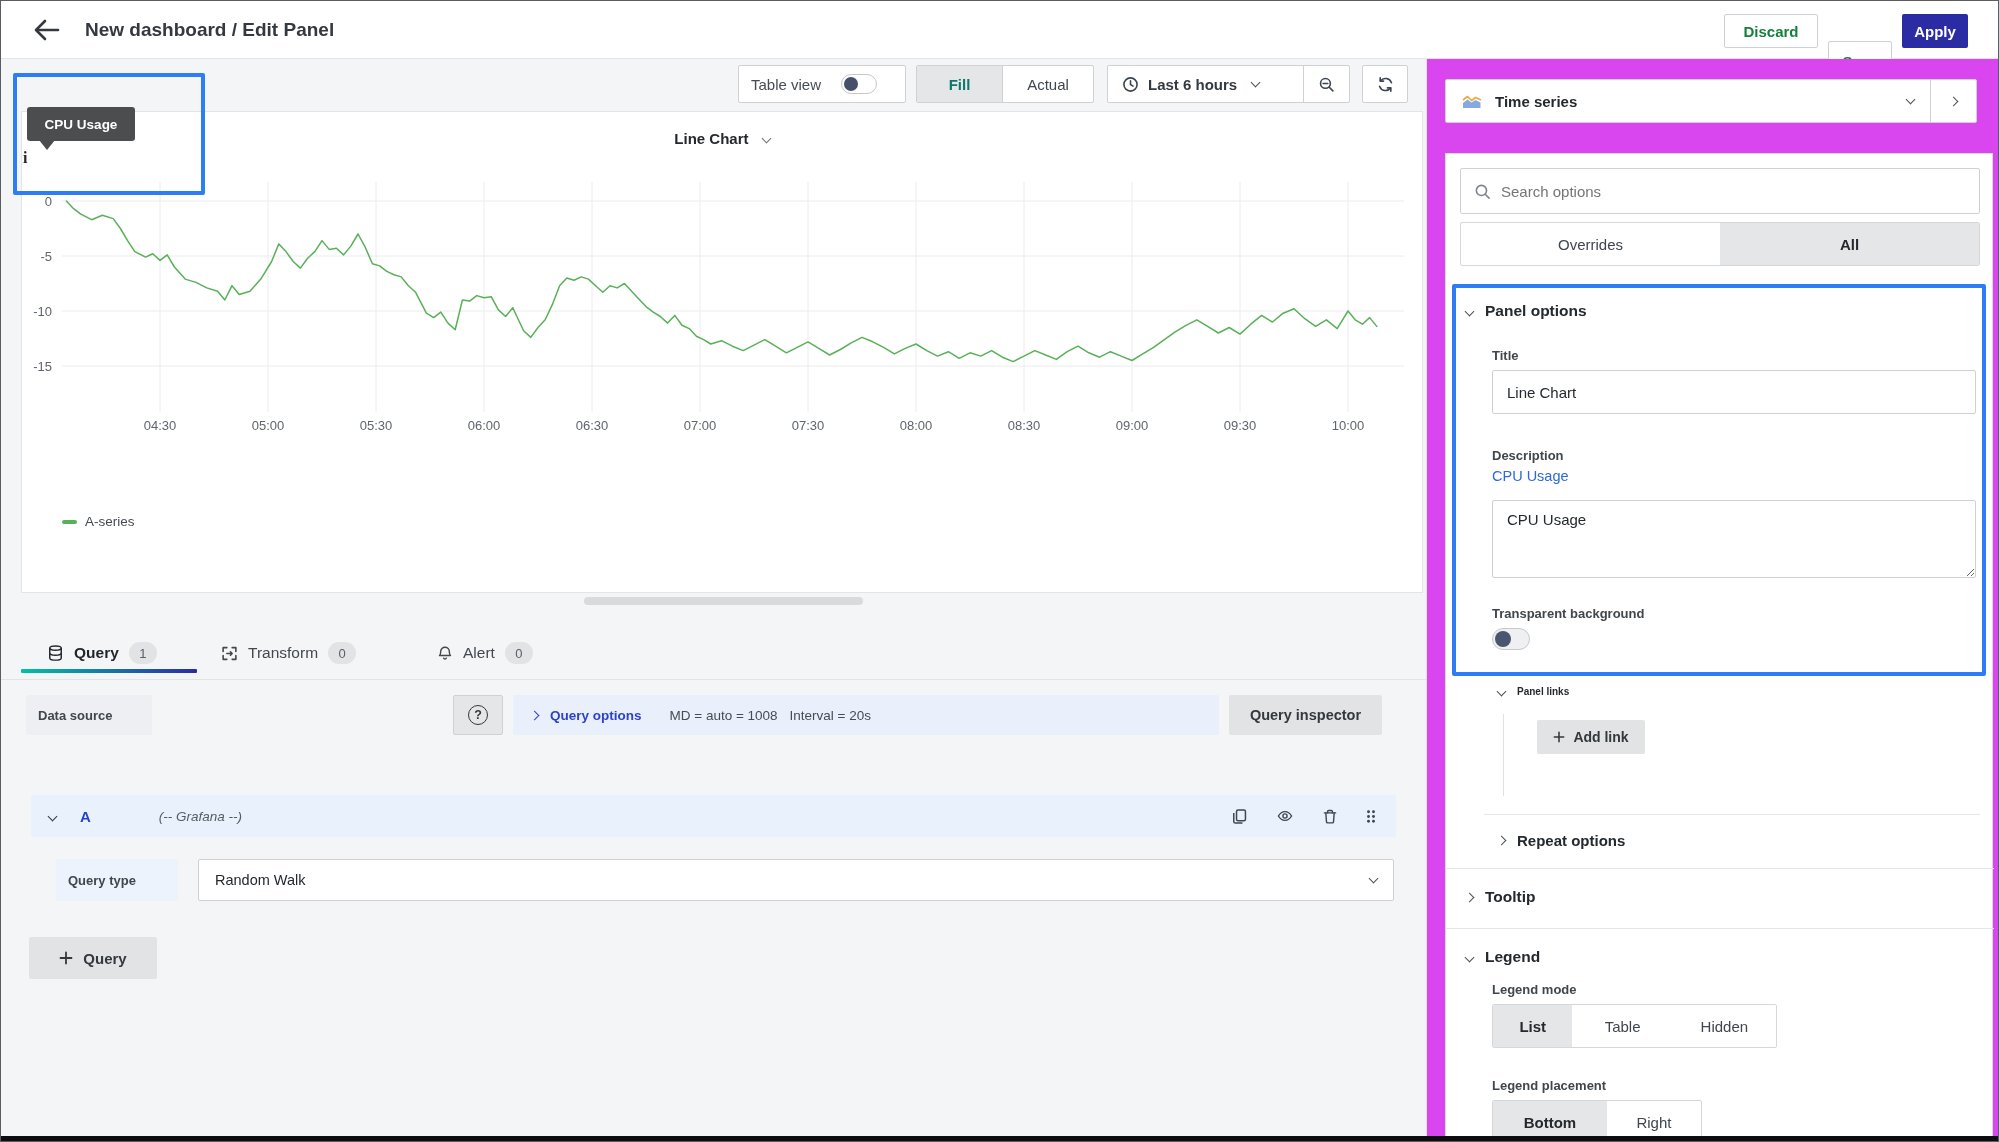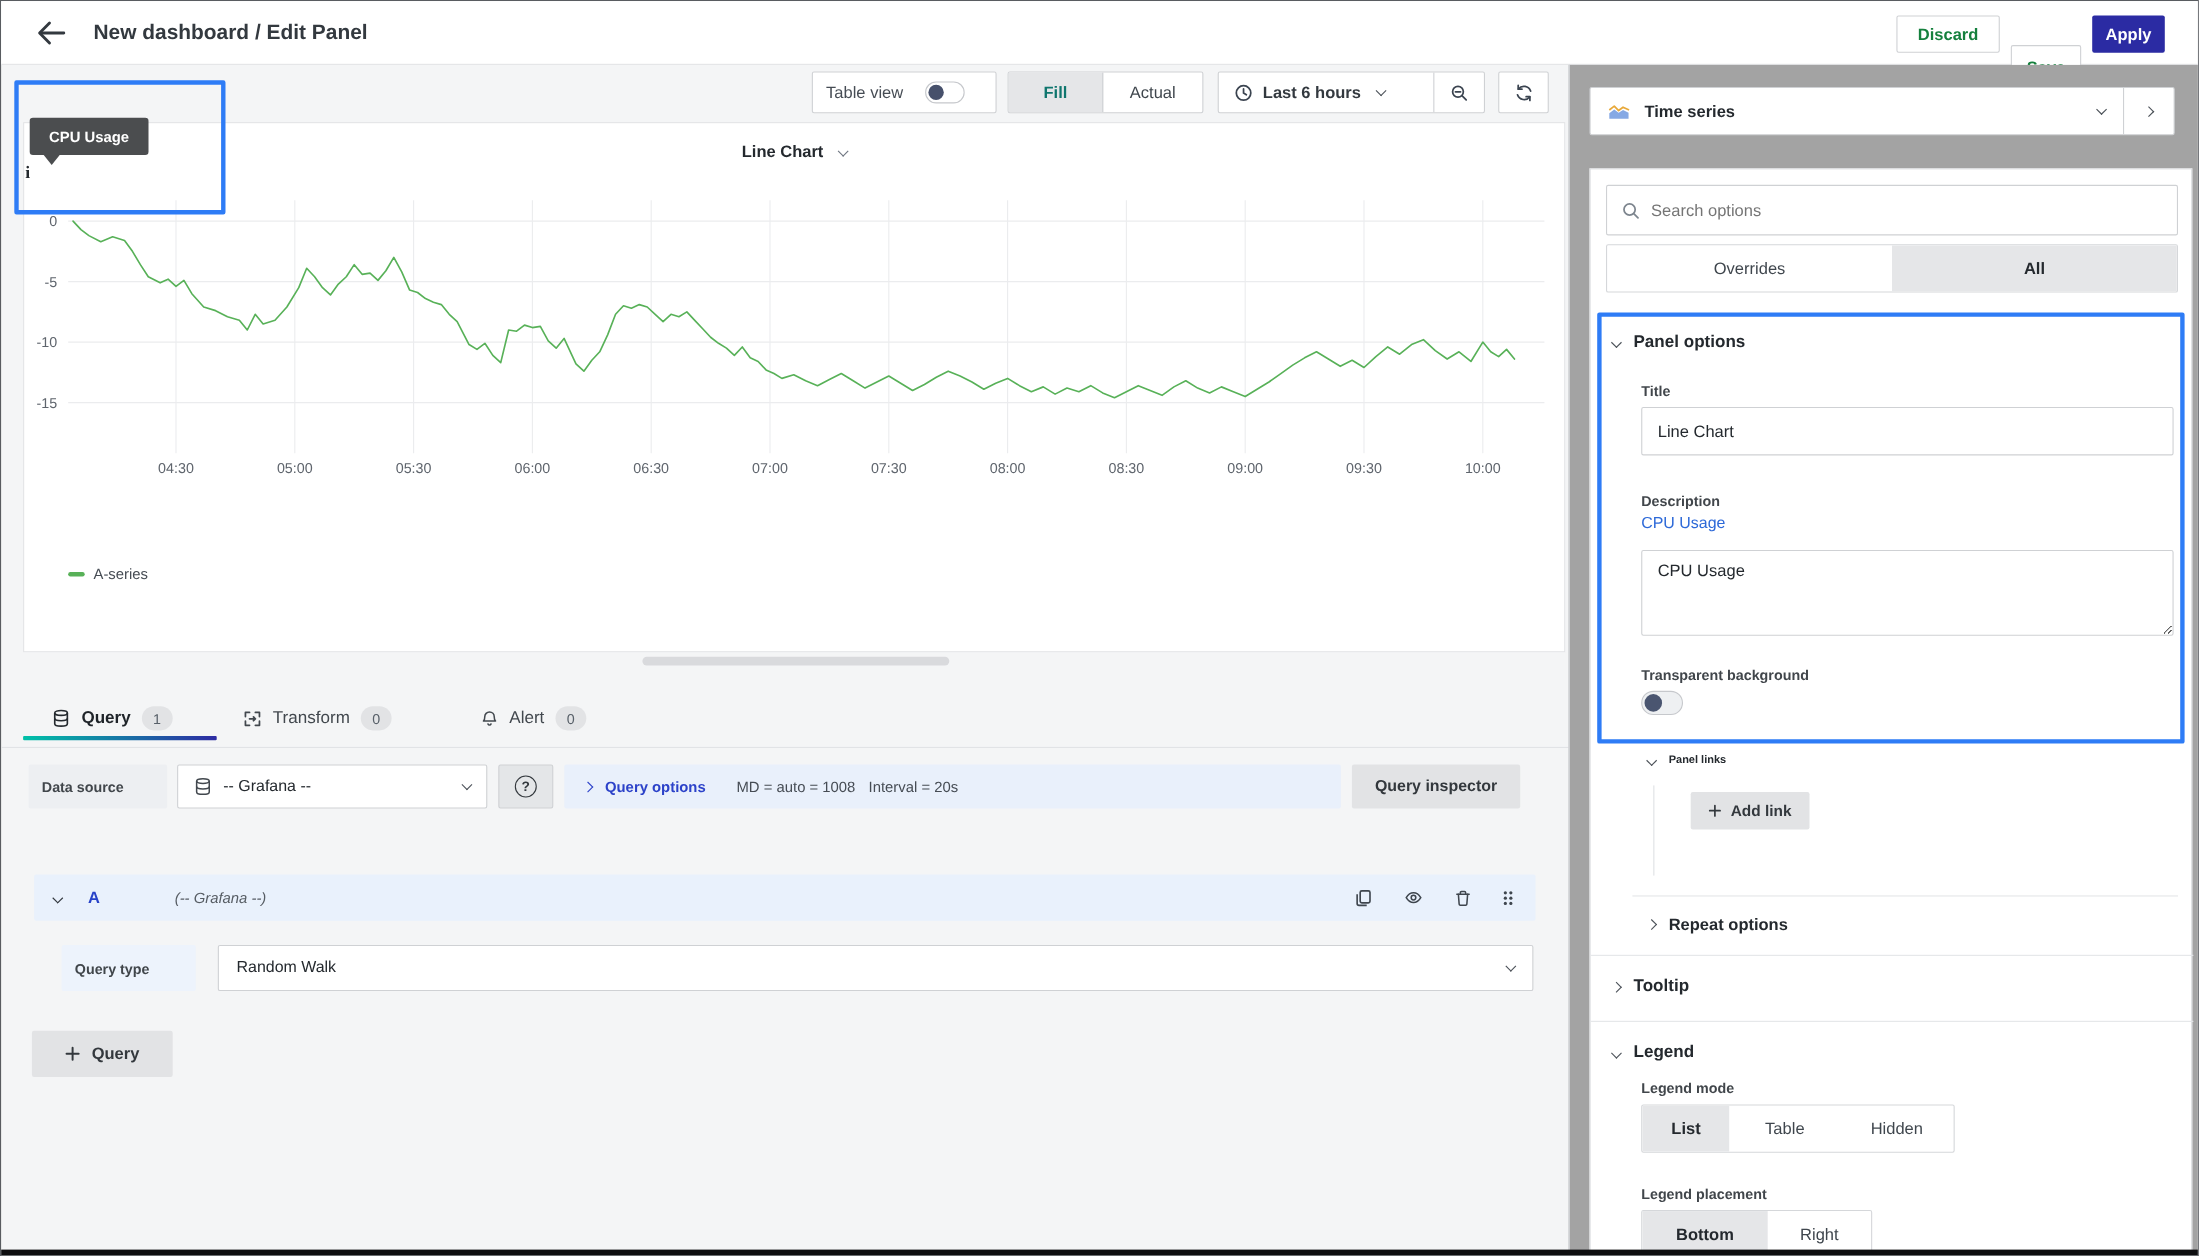--- a/index.html
+++ b/index.html
@@ -40,21 +40,21 @@
   .qtab.active .lbl { font-weight:700; color:#1f2429; }
   .badge { min-width:28px; height:22px; padding:0 8px; border-radius:11px; background:#e2e3e5; color:#586069; font-size:13px; display:flex; align-items:center; justify-content:center; }
   .tab-underline { position:absolute; left:20px; top:668px; width:176px; height:4px; border-radius:1px; }
   .tabs-divider { position:absolute; left:0; top:678px; width:1425px; height:1px; background:#e1e3e6; }
 
   .lblbox { position:absolute; background:#edeff2; border-radius:2px; display:flex; align-items:center; font-size:13px; font-weight:600; color:#41464b; padding:0 12px; }
   .graybtn { position:absolute; background:#e2e3e5; border-radius:2px; display:flex; align-items:center; justify-content:center; font-weight:600; color:#33383d; cursor:pointer; }
   .bluebar { position:absolute; background:#e9f0fb; border-radius:2px; display:flex; align-items:center; }
 
   
-  .rpane { position:absolute; left:1425px; top:58px; width:574px; height:1084px; border-left:1px solid #dfe2e6; background:#a3a3a3; }
+  .rpane { position:absolute; left:1425px; top:58px; width:574px; height:1084px; border-left:1px solid #dfe2e6; background:#d946ef; }
   .opt-container { position:absolute; left:18px; top:94px; width:548px; height:1000px; background:#fff; border:1px solid #d9dbde; }
   .seg { position:absolute; background:#fff; border:1px solid #d5d7da; border-radius:2px; display:flex; overflow:hidden; }
   .seg .s { display:flex; align-items:center; justify-content:center; font-size:15px; color:#3f464d; height:100%; cursor:pointer; }
   .seg .s.active { background:#e5e6e8; font-weight:700; color:#24292e; }
   .opt-h { position:absolute; display:flex; align-items:center; gap:12px; font-size:15.5px; font-weight:700; color:#24292e; cursor:pointer; }
   .flabel { position:absolute; font-size:13px; font-weight:600; color:#41464b; }
   .finput { position:absolute; background:#fff; border:1px solid #cfd1d4; border-radius:2px; font-size:15px; color:#24292e; padding:0 14px; font-family:"Liberation Sans",sans-serif; }
   .divider { position:absolute; height:1px; background:#e4e6e8; }
 
   .toggle { position:relative; width:38px; height:22px; background:#eef0f2; border:1px solid #c6c8cc; border-radius:11px; cursor:pointer; }
@@ -223,31 +223,20 @@
       <span class="badge">0</span>
     </div>
   </div>
   <div class="tab-underline" style="background:linear-gradient(90deg,#00c1a8,#2d2ba3);"></div>
   <div class="tabs-divider"></div>
 
   <div class="lblbox" style="left:25px;top:694px;width:126px;height:40px;">
       <span>Data source</span>
     </div>
 
-  <div class="wbox" style="left:160px;top:694px;width:282px;height:40px;padding:0 14px;gap:10px;">
-    <span class="icon">
-      <svg width="17" height="18" viewBox="0 0 16 16" fill="none" stroke="#42484e" stroke-width="1.3">
-          <ellipse cx="8" cy="3.4" rx="5.4" ry="2.1"></ellipse>
-          <path d="M2.6 3.4v4.6c0 1.2 2.4 2.1 5.4 2.1s5.4-.9 5.4-2.1V3.4"></path>
-          <path d="M2.6 8v4.6c0 1.2 2.4 2.1 5.4 2.1s5.4-.9 5.4-2.1V8"></path>
-        </svg>
-    </span>
-    <span style="font-size:14.5px;color:#24292e;flex:1;">-- Grafana --</span>
-    <span class="cv" style="margin-top:-3px;"></span>
-  </div>
 
   <div style="position:absolute;left:452px;top:694px;width:50px;height:40px;background:#e4e6e8;border:1px solid #cfd1d4;border-radius:2px;display:flex;align-items:center;justify-content:center;">
     <span class="icon" style="width:20px;height:20px;border:1.6px solid #33383d;border-radius:50%;font-size:12.5px;font-weight:700;color:#33383d;">?</span>
   </div>
 
   <div class="bluebar" style="left:512px;top:694px;width:706px;height:40px;padding:0 18px;gap:12px;">
     <span class="cv r" style="border-color:#2c42c9;"></span>
     <span style="font-size:13.5px;font-weight:700;color:#2c42c9;">Query options</span>
     <span style="font-size:13.5px;color:#464c54;margin-left:16px;">MD = auto = 1008</span>
     <span style="font-size:13.5px;color:#464c54;">Interval = 20s</span>

